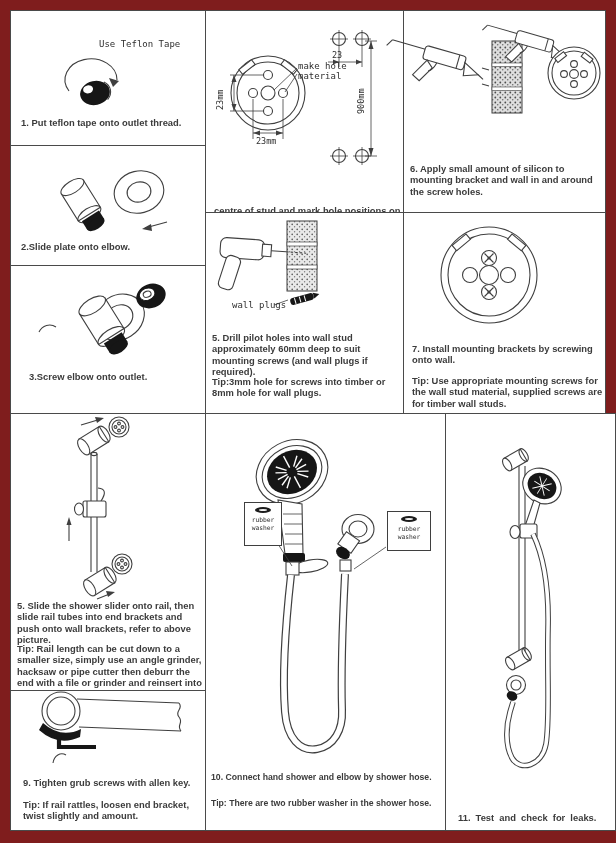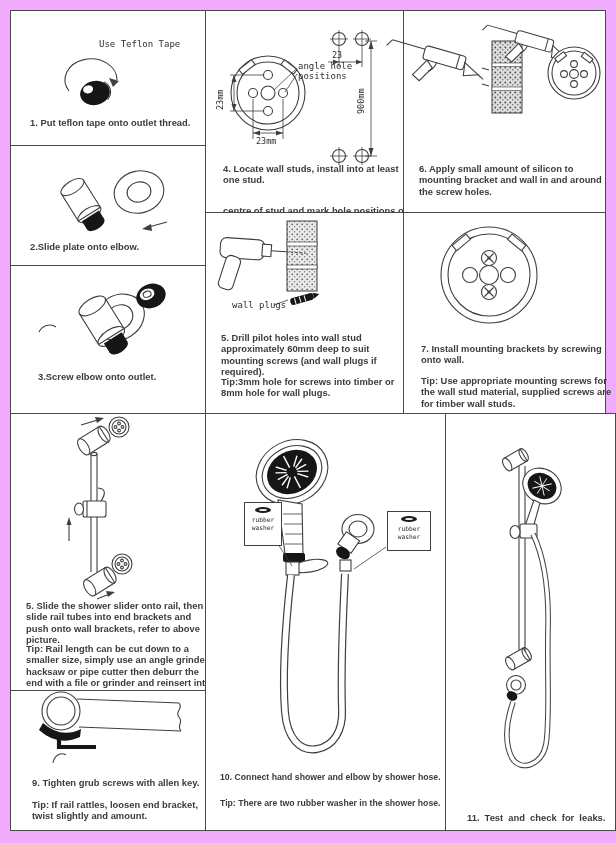--- a/index.html
+++ b/index.html
@@ -1,20 +1,20 @@
 <!DOCTYPE html>
 <html><head>
 <meta charset="utf-8">
 <style>
   html,body{margin:0;padding:0;background:#fff;}
   *{box-sizing:border-box;}
-  .page{position:relative;width:616px;height:843px;background:#f0abfc;overflow:hidden;
+  .page{position:relative;width:616px;height:843px;background:#7f1d1d;overflow:hidden;
         font-family:"Liberation Sans",sans-serif;}
   .panel{position:absolute;border:1px solid #4a4a4a;background:#fff;}
-  .cap{position:absolute;font-size:9.4px;font-weight:bold;color:#3b3b3b;line-height:1.22;margin-left:9px;}
+  .cap{position:absolute;font-size:9.4px;font-weight:bold;color:#3b3b3b;line-height:1.22;}
   .cap.nw{white-space:nowrap;font-size:8.7px;}
   .mono{position:absolute;font-family:"DejaVu Sans Mono","Liberation Mono",monospace;
         font-size:9px;color:#2e2e2e;line-height:1.15;}
   svg{position:absolute;left:0;top:0;overflow:visible;}
   .s{stroke:#3f3f3f;stroke-width:1.1;fill:none;}
   .sw{stroke:#3f3f3f;stroke-width:1.1;fill:#fff;}
   .sd{fill:#161616;stroke:none;}
   .thin{stroke-width:0.8;}
   .thick{stroke:#161616;stroke-width:4.2;fill:none;}
   .dim{stroke:#3f3f3f;stroke-width:0.8;fill:none;}
@@ -146,22 +146,21 @@
       </g>
       <g>
         <line class="dim" x1="159" y1="30" x2="171" y2="30"></line>
         <line class="dim" x1="159" y1="145" x2="171" y2="145"></line>
         <line class="dim" x1="165" y1="30" x2="165" y2="145"></line>
         <polygon class="dimf" points="165,30 162.5,38 167.5,38"></polygon>
         <polygon class="dimf" points="165,145 162.5,137 167.5,137"></polygon>
         <text class="dtx" transform="rotate(-90 158 103)" x="158" y="103">900mm</text>
       </g>
     </svg>
-    <div class="mono" style="left:92px;top:50px;width:64px">angle hole positions</div>
-    <div class="cap" style="left:8px;top:152px;width:186px">4. Locate wall studs, install into at least one stud.</div>
+    <div class="mono" style="left:92px;top:50px;width:64px">make hole material</div>
     <div class="cap" style="left:8px;top:194px;width:190px">centre of stud and mark hole positions on wall.</div>
   </div>
 
   <div class="panel" style="left:205px;top:212px;width:225px;height:202px">
     <svg width="199" height="115">
       <defs>
         <pattern id="spk5" patternUnits="userSpaceOnUse" width="5" height="5">
           <rect width="5" height="5" fill="#e9e9e9"></rect>
           <circle cx="1.2" cy="1.4" r="0.8" fill="#5a5a5a"></circle>
           <circle cx="3.6" cy="3.7" r="0.7" fill="#7a7a7a"></circle>

